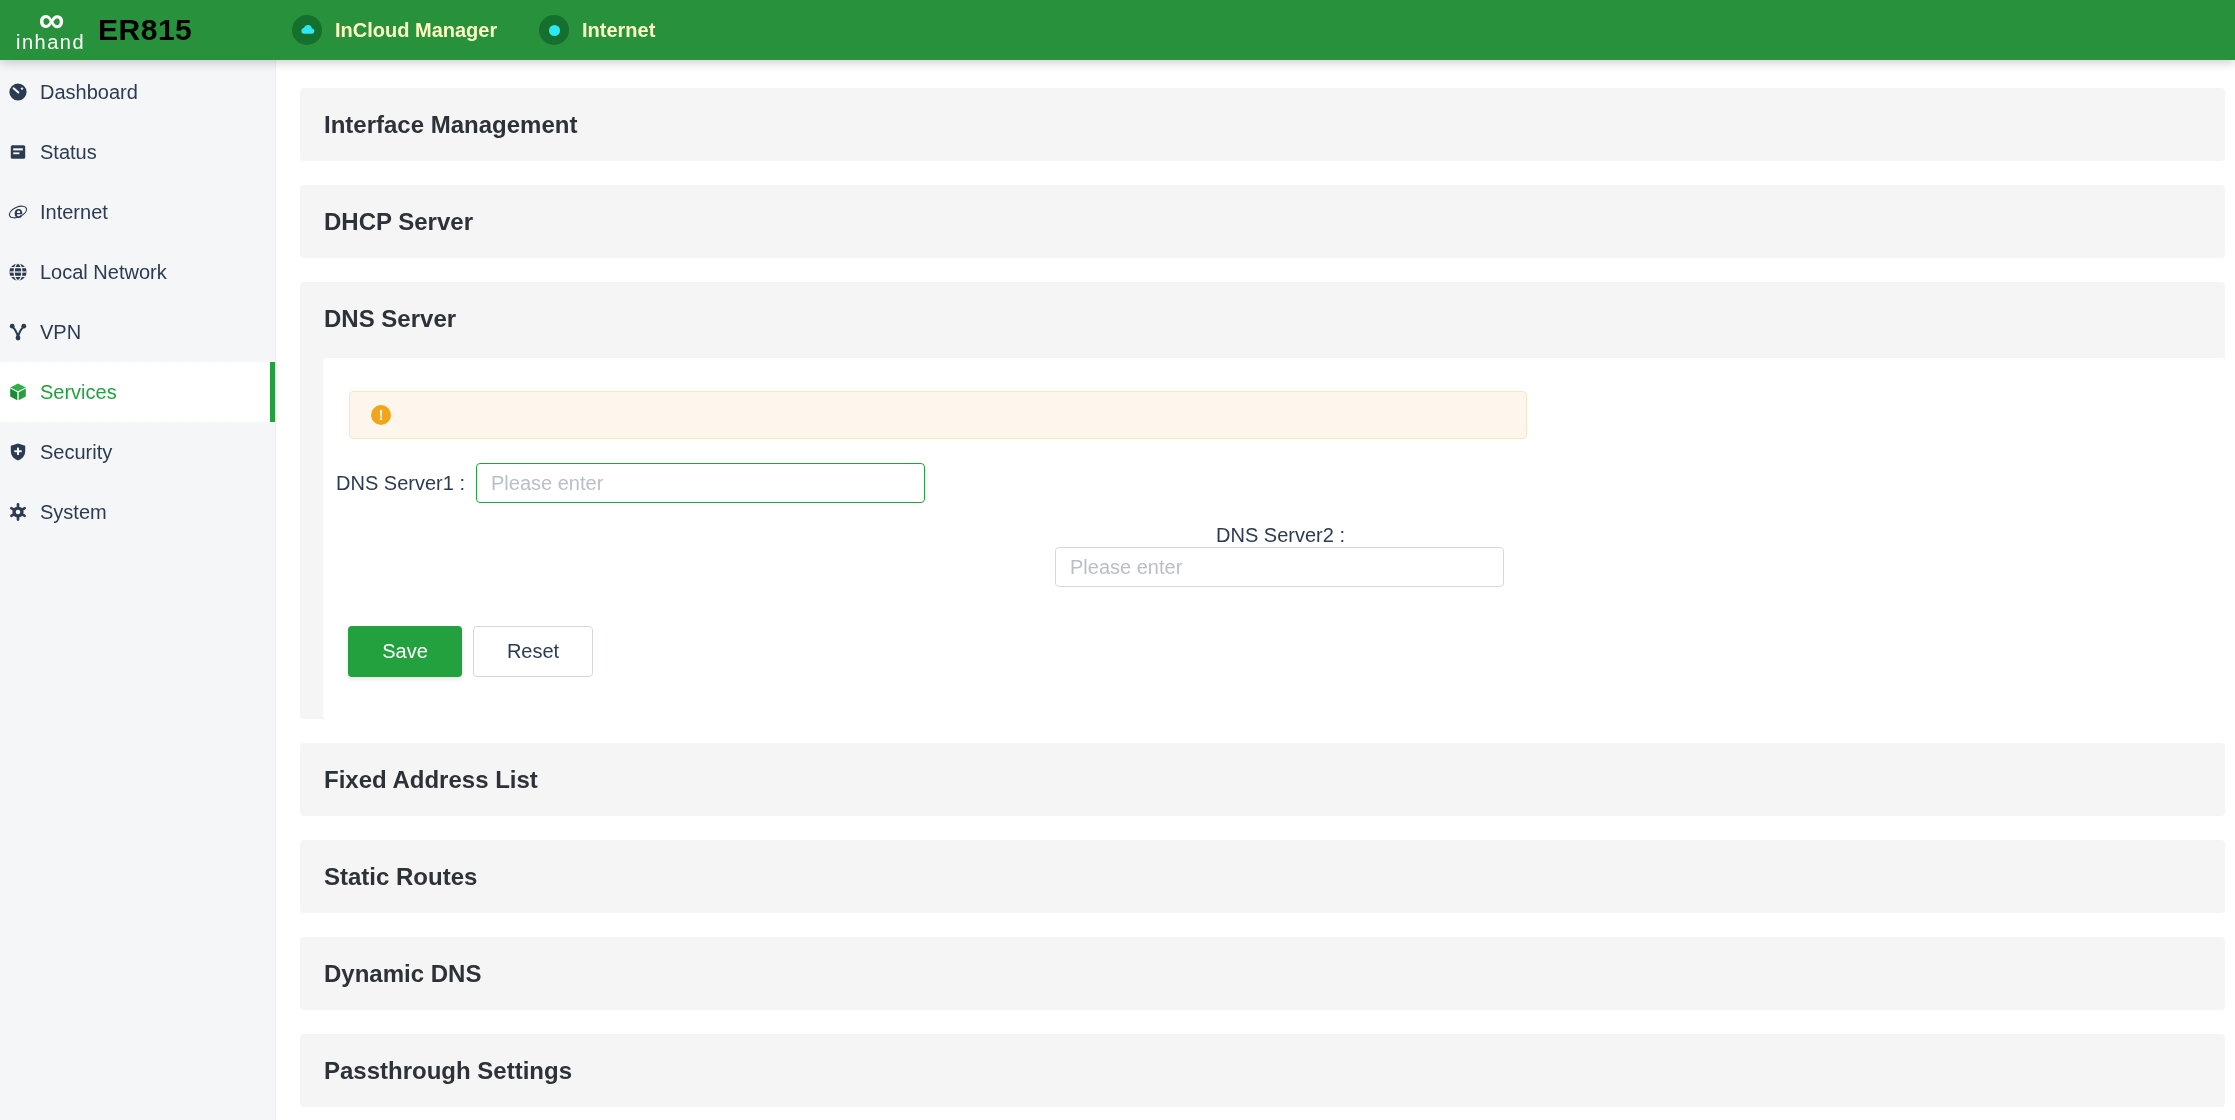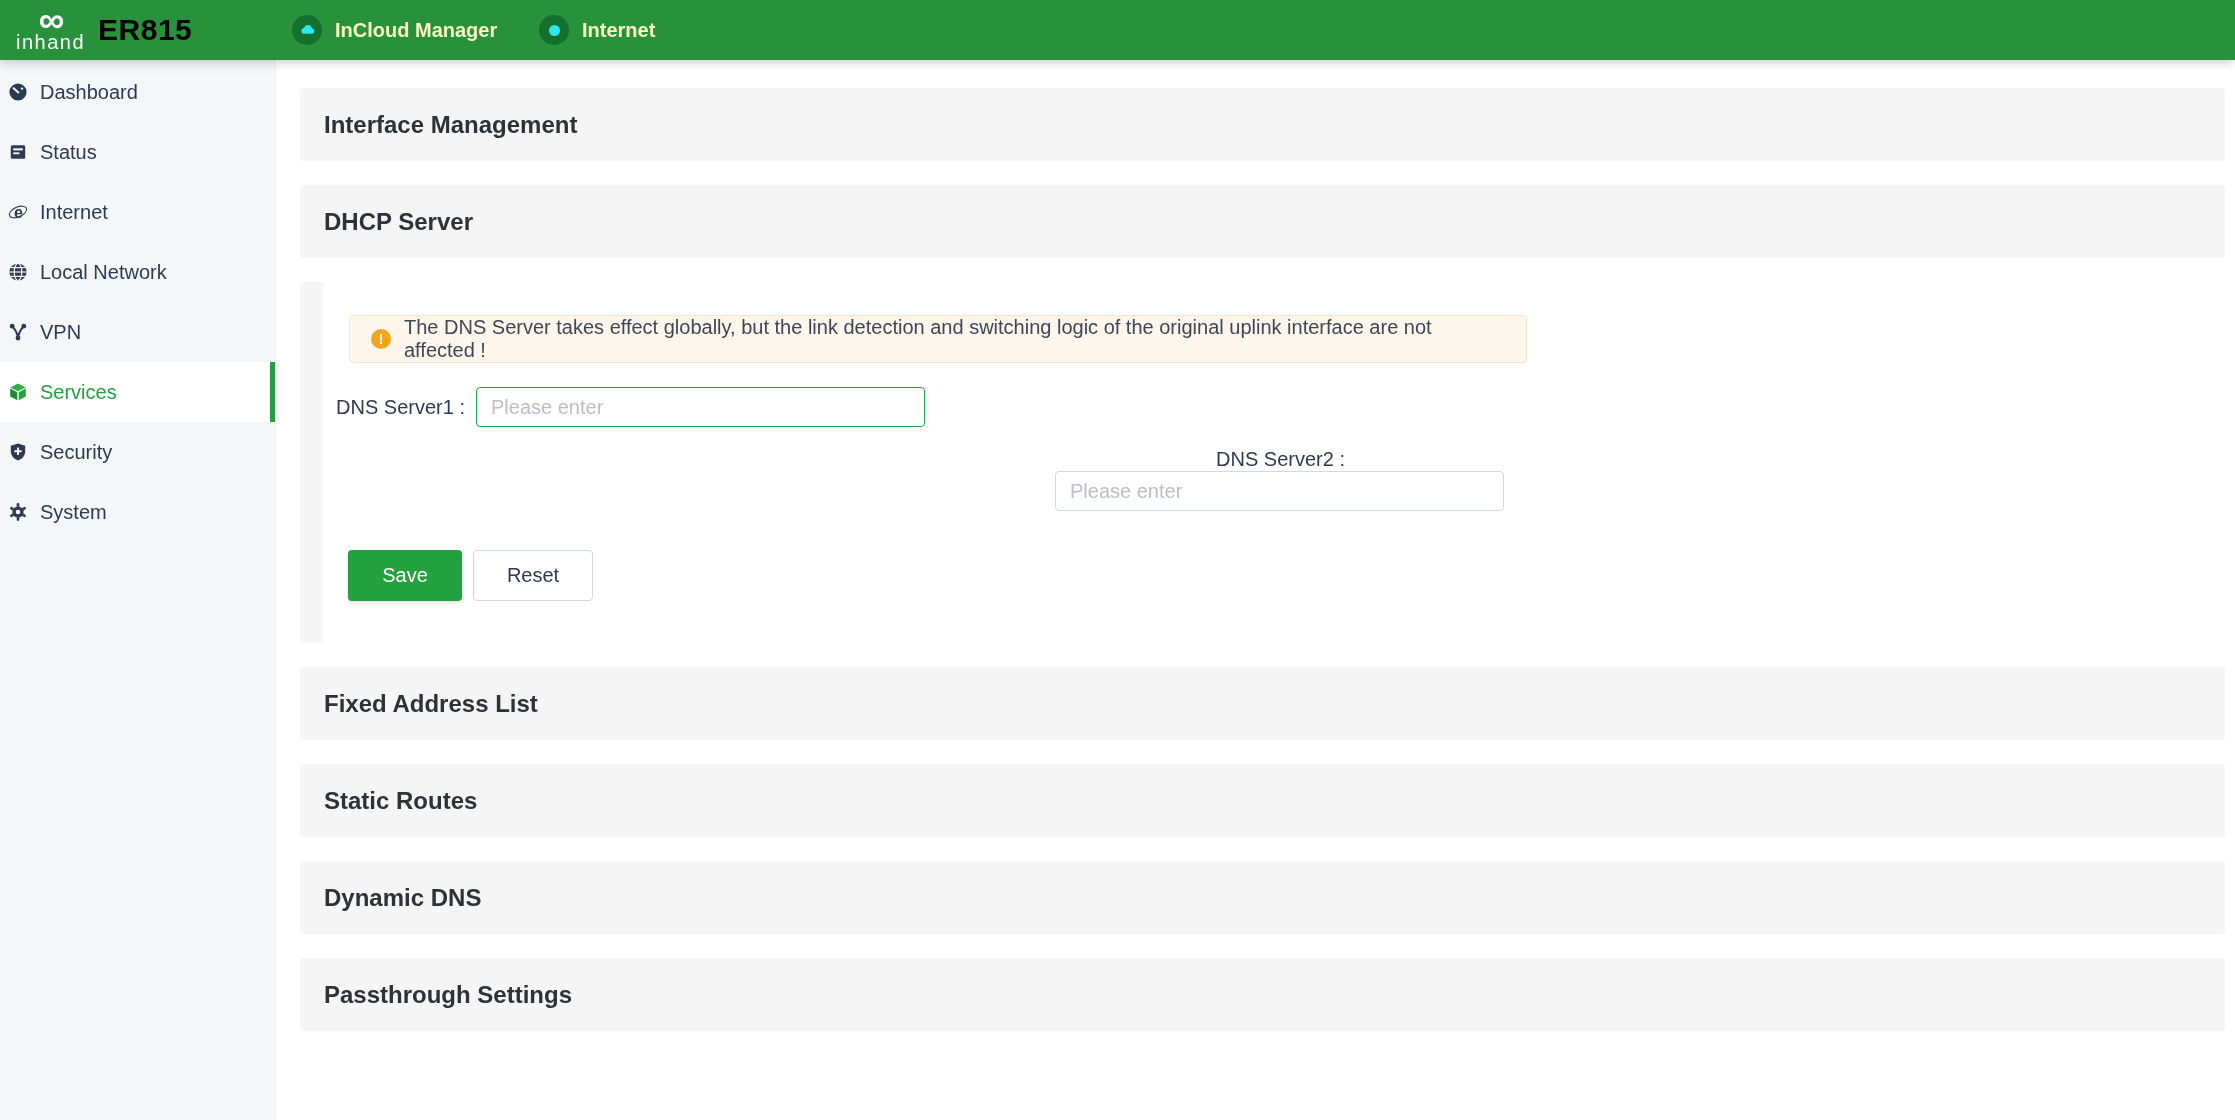--- a/index.html
+++ b/index.html
@@ -202,25 +202,25 @@
 
   <div class="panel first">
     <div class="panel-header">Interface Management</div>
   </div>
 
   <div class="panel">
     <div class="panel-header">DHCP Server</div>
   </div>
 
   <div class="panel">
+    <div class="panel-header">DNS Server</div>
     <div class="dns-card">
 
       <div class="warning-box">
         <span class="warn-icon">!</span>
-        <span>The DNS Server takes effect globally, but the link detection and switching logic of the original uplink interface are not affected !</span>
       </div>
 
       <div class="form-row r1">
         <span class="form-label">DNS Server1 :</span>
         <input class="form-input focused" type="text" placeholder="Please enter" style="">
       </div>
 
       <div class="form-row r2">
         <span class="form-label">DNS Server2 :</span>
         <input class="form-input" type="text" placeholder="Please enter" style="">

